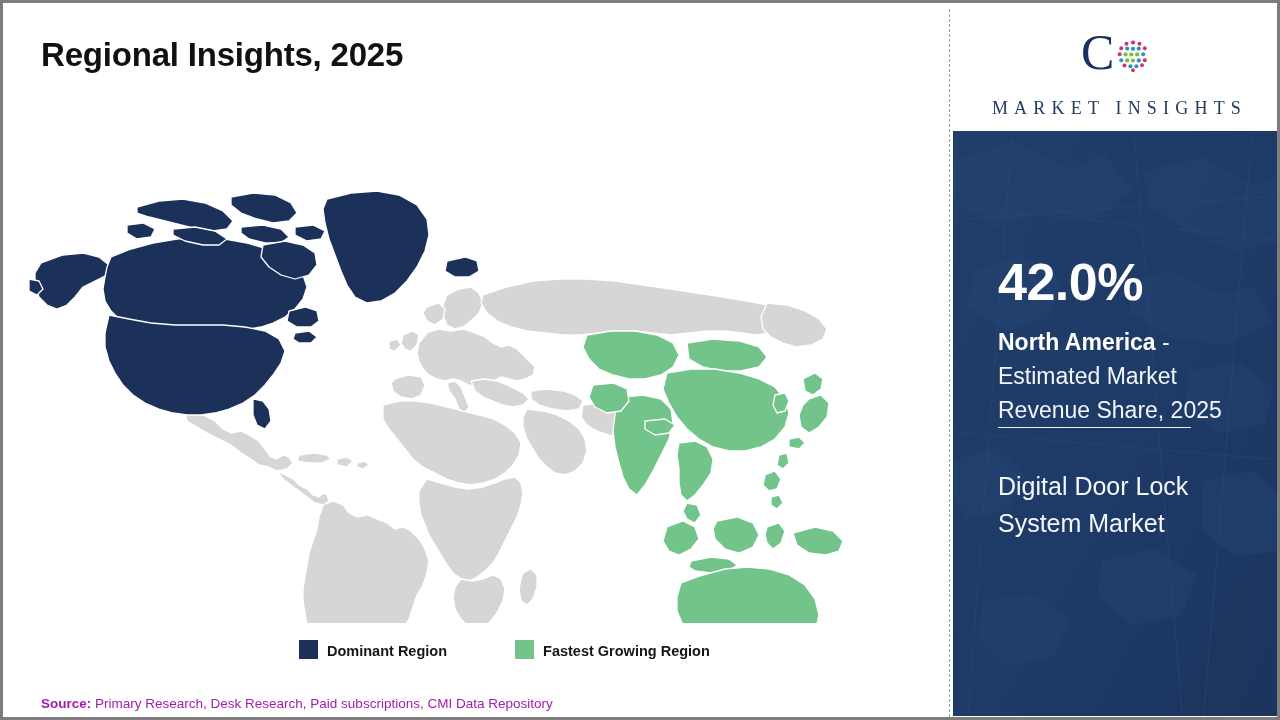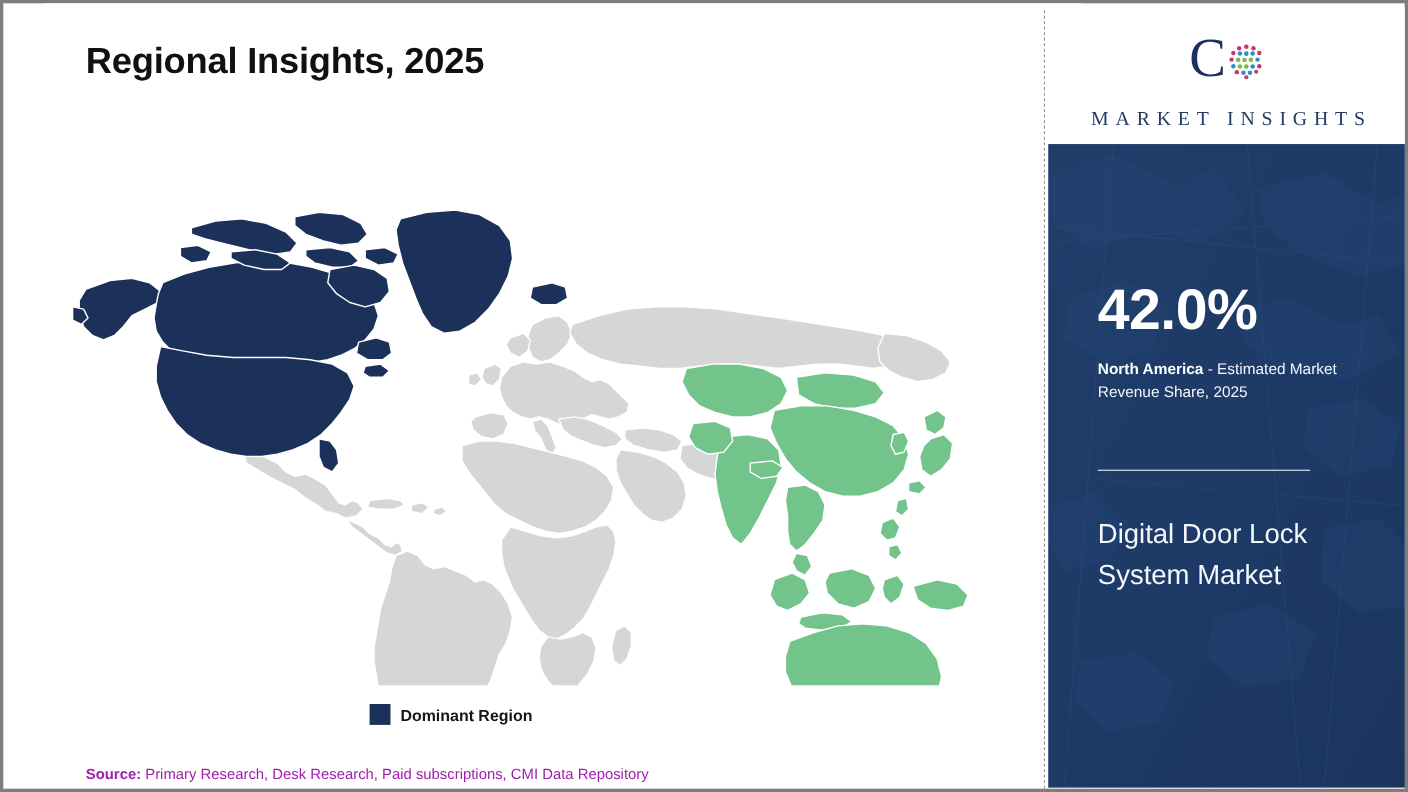--- a/index.html
+++ b/index.html
@@ -25,21 +25,20 @@
   }
 
   
   #left-pane {
     position: absolute;
     left: 0;
     top: 0;
     width: 944px;
     height: 541px;
     background: #ffffff;
-    margin-left: 37px;
   }
 
   #page-title {
     position: absolute;
     left: 38px;
     top: 33px;
     font-size: 33px;
     font-weight: bold;
     color: #111111;
     letter-spacing: -0.2px;
@@ -189,21 +188,21 @@
     font-size: 52px;
     font-weight: bold;
     color: #ffffff;
     line-height: 1;
     letter-spacing: -0.5px;
   }
   #share-desc {
     position: absolute;
     top: 194px;
     width: 262px;
-    font-size: 14px;
+    font-size: 23px;
     color: #f2f5f9;
     line-height: 1.48;
   }
   #share-desc .region { font-weight: bold; color: #ffffff; }
 
   #panel-rule {
     position: absolute;
     top: 296px;
     width: 193px;
     height: 0;
@@ -355,20 +354,24 @@
             <path d="M802 496 L812 492 L818 500 L814 512 L806 518 L800 512 L798 502 Z"></path>
           </g>
         </g>
       </svg>
     </div>
 
     <div id="legend">
       <div class="legend-item">
         <span class="legend-swatch" style="background:#1b3159"></span>
         <span class="legend-label">Dominant Region</span>
+      </div>
+      <div class="legend-item">
+        <span class="legend-swatch" style="background:#72c48b"></span>
+        <span class="legend-label">Fastest Growing Region</span>
       </div>
     </div>
 
     <div id="source-line">
       <span class="src-label">Source:</span>
       <span>Primary Research, Desk Research, Paid subscriptions, CMI Data Repository</span>
     </div>
   </div>
 
   <div id="divider"></div>

